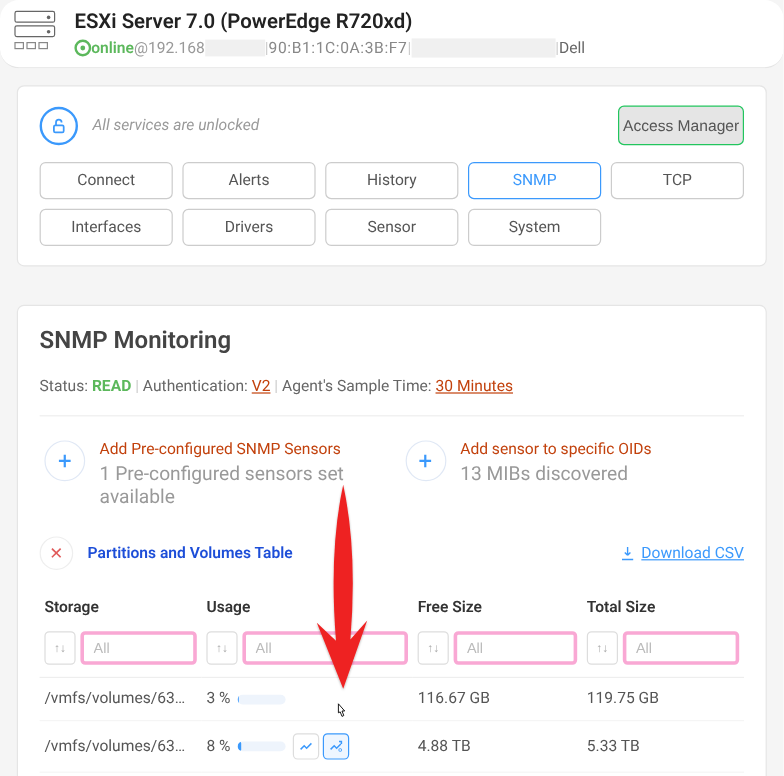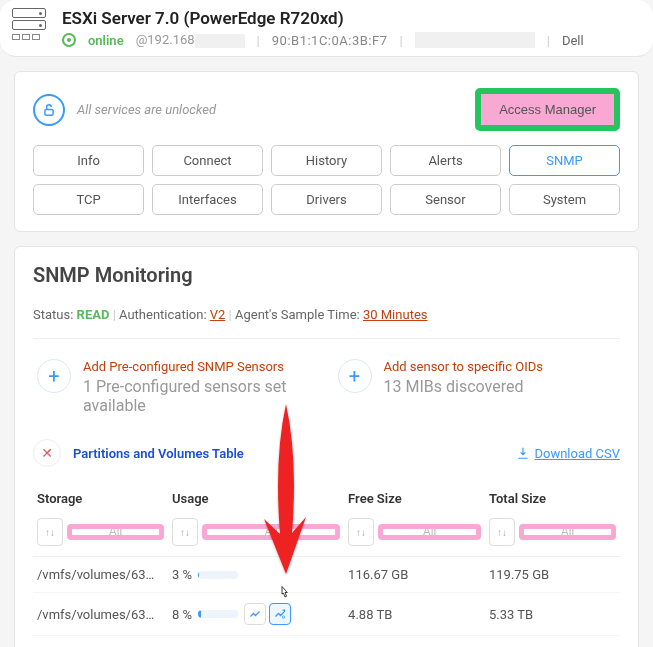--- a/index.html
+++ b/index.html
@@ -1,41 +1,41 @@
 <!DOCTYPE html>
 <html><head>
 <meta charset="utf-8">
 <style>
 * { box-sizing: border-box; margin: 0; padding: 0; }
 body { font-family: -apple-system, BlinkMacSystemFont, "Segoe UI", Roboto, Arial, sans-serif; font-size: 13px; color: #333; background: #f5f5f5; width: 653px; }
-.header { background: #fff; padding: 8px 12px; display: flex; align-items: flex-start; gap: 12px; border-bottom: 1px solid #e5e5e5; border-radius: 16px; }
+.header { background: #fff; padding: 8px 12px; display: flex; align-items: center; gap: 12px; border-bottom: 1px solid #e5e5e5; border-radius: 16px; }
 .server-icon { width: 38px; height: 38px; display: flex; flex-direction: column; gap: 2px; }
 .server-icon .rack { width: 34px; height: 10px; border: 1.5px solid #666; border-radius: 2px; background: #fff; position: relative; }
 .server-icon .rack::after { content:""; position:absolute; right:3px; top:3px; width:3px; height:3px; background:#666; border-radius:50%; }
 .server-icon .sub { display:flex; gap:2px; margin-top:2px; }
 .server-icon .sub span { width:8px; height:6px; border:1px solid #888; }
 .header-main { flex: 1; }
 .title { font-size: 17px; font-weight: 600; color: #222; }
-.subline { display:flex; align-items:center; gap:12px; margin-top:4px; font-size: 13px; color: #888; }
+.subline { display:flex; align-items:center; gap:0; margin-top:4px; font-size: 13px; color: #888; }
 .status-dot { width: 14px; height: 14px; border: 2px solid #5cb85c; border-radius: 50%; display: inline-flex; align-items: center; justify-content: center; }
 .status-dot::after { content:""; width:4px; height:4px; background:#5cb85c; border-radius:50%; }
 .online { color: #5cb85c; font-weight: 600; }
 .ip { color: #999; }
 .ip-mask { display:inline-block; width:50px; height:14px; background:#f0f0f0; vertical-align:middle; }
 .divider { color: #ccc; }
 .mac { color: #888; letter-spacing: 0.5px; }
 .blur-box { display:inline-block; width:120px; height:16px; background:#f0f0f0; vertical-align:middle; }
 .vendor { color: #666; }
 .content { padding: 14px; }
-.panel { background: #fff; border: 1px solid #e5e5e5; border-radius: 6px; padding: 16px 18px; margin-bottom: 14px; }
+.panel { background: #fff; border: 1px solid #e5e5e5; border-radius: 6px; padding: 16px 18px; margin-bottom: 32px; }
 .services-row { display: flex; align-items: center; gap: 12px; }
 .lock-icon { width: 32px; height: 32px; border: 2px solid #3b99fc; border-radius: 50%; display:flex; align-items:center; justify-content:center; color:#3b99fc; }
 .lock-icon svg { width:14px; height:14px; }
 .services-text { color: #999; font-style: italic; flex: 1; }
-.btn { border: 6px solid #22c55e; background: #f9a8d4; border-radius: 5px; padding: 8px 18px; font-size: 13px; color: #555; cursor: pointer; }
+.btn { border: 1px solid #22c55e; background: #e5e5e5; border-radius: 5px; padding: 8px 3px; font-size: 13px; color: #555; cursor: pointer; }
 .tabs { display: grid; grid-template-columns: repeat(5, 1fr); gap: 8px; margin-top: 14px; }
 .tab { border: 1px solid #ccc; background: #fff; border-radius: 5px; padding: 7px 0; text-align: center; font-size: 13px; color: #555; cursor: pointer; }
 .tab.active { border-color: #3b99fc; color: #3b99fc; }
 .section-title { font-size: 20px; font-weight: 600; color: #444; margin-bottom: 20px; }
 .status-line { color: #666; font-size: 13px; padding-bottom: 16px; border-bottom: 1px solid #eee; }
 .status-line .read { color: #5cb85c; font-weight: 700; }
 .status-line a { color: #c2410c; text-decoration: underline; }
 .sensor-actions { display: flex; gap: 14px; margin-top: 14px; }
 .sensor-card { flex:1; display:flex; gap:12px; align-items:flex-start; padding: 6px 4px; }
 .plus-icon { width: 34px; height: 34px; border: 1px solid #e0e8f5; border-radius: 50%; display:flex; align-items:center; justify-content:center; color:#3b99fc; font-size:20px; cursor:pointer; flex-shrink:0; }
@@ -44,21 +44,21 @@
 .table-header { display:flex; align-items:center; gap:12px; margin-top: 18px; }
 .close-x { width:28px; height:28px; border:1px solid #eee; border-radius:50%; display:flex; align-items:center; justify-content:center; color:#e05a5a; cursor:pointer; font-size:14px; }
 .table-title { font-weight:600; color:#1d4ed8; flex:1; }
 .download-link { color:#3b99fc; text-decoration:underline; display:flex; align-items:center; gap:4px; cursor:pointer; font-size:13px; }
 .download-link svg { width:14px; height:14px; }
 table { width:100%; border-collapse:collapse; margin-top:16px; table-layout: fixed; }
 th { text-align:left; font-weight:600; color:#333; padding: 8px 4px; font-size:13px; }
 .filter-row td { padding: 4px 4px 10px; border-bottom:1px solid #eee; }
 .filter-cell { display:flex; gap:4px; align-items:center; }
 .sort-btn { width:26px; height:28px; border:1px solid #ddd; border-radius:4px; background:#fff; display:flex; align-items:center; justify-content:center; color:#aaa; cursor:pointer; font-size:10px; flex-shrink:0; }
-.filter-input { flex:1; height:16px; border:5px solid #f9a8d4; border-radius:4px; padding:0 8px; font-size:12px; min-width:0; width:100%;text-align:center; }
+.filter-input { flex:1; height:28px; border:3px solid #f9a8d4; border-radius:4px; padding:0 8px; font-size:12px; min-width:0; width:100%; }
 .filter-input::placeholder { color:#bbb; }
 tbody.data tr td { padding:10px 4px; font-size:13px; color:#555; border-bottom:1px solid #f5f5f5; }
 .storage-path { white-space:nowrap; overflow:hidden; text-overflow:ellipsis; max-width:120px; }
 .usage-cell { display:flex; align-items:center; gap:6px; }
 .usage-bar { width:40px; height:8px; background:#eef4fc; border-radius:4px; position:relative; overflow:hidden; }
 .usage-fill { position:absolute; left:0; top:0; bottom:0; background:#3b99fc; border-radius:4px; }
 .action-icons { display:flex; gap:3px; }
 .aicon { width:22px; height:22px; border:1px solid #ddd; border-radius:4px; display:flex; align-items:center; justify-content:center; color:#3b99fc; cursor:pointer; font-size:11px; background:#fff; }
 .aicon.active { border-color:#3b99fc; background:#eef6ff; }
 .arrow-overlay { position:absolute; pointer-events:none; }
@@ -100,24 +100,23 @@
       <span class="lock-icon">
         <svg viewBox="0 0 24 24" fill="none" stroke="currentColor" stroke-width="2.5">
             <rect x="5" y="11" width="14" height="10" rx="2"></rect>
             <path d="M8 11V7a4 4 0 0 1 8 0"></path>
           </svg>
       </span>
       <span class="services-text">All services are unlocked</span>
       <button class="btn">Access Manager</button>
     </div>
     <div class="tabs" id="tabs-grid">
-        <div class="tab">Info</div>
         <div class="tab">Connect</div>
+        <div class="tab">Alerts</div>
         <div class="tab">History</div>
-        <div class="tab">Alerts</div>
         <div class="tab active">SNMP</div>
         <div class="tab">TCP</div>
         <div class="tab">Interfaces</div>
         <div class="tab">Drivers</div>
         <div class="tab">Sensor</div>
         <div class="tab">System</div>
       </div>
   </div>
 
   <div class="panel">

